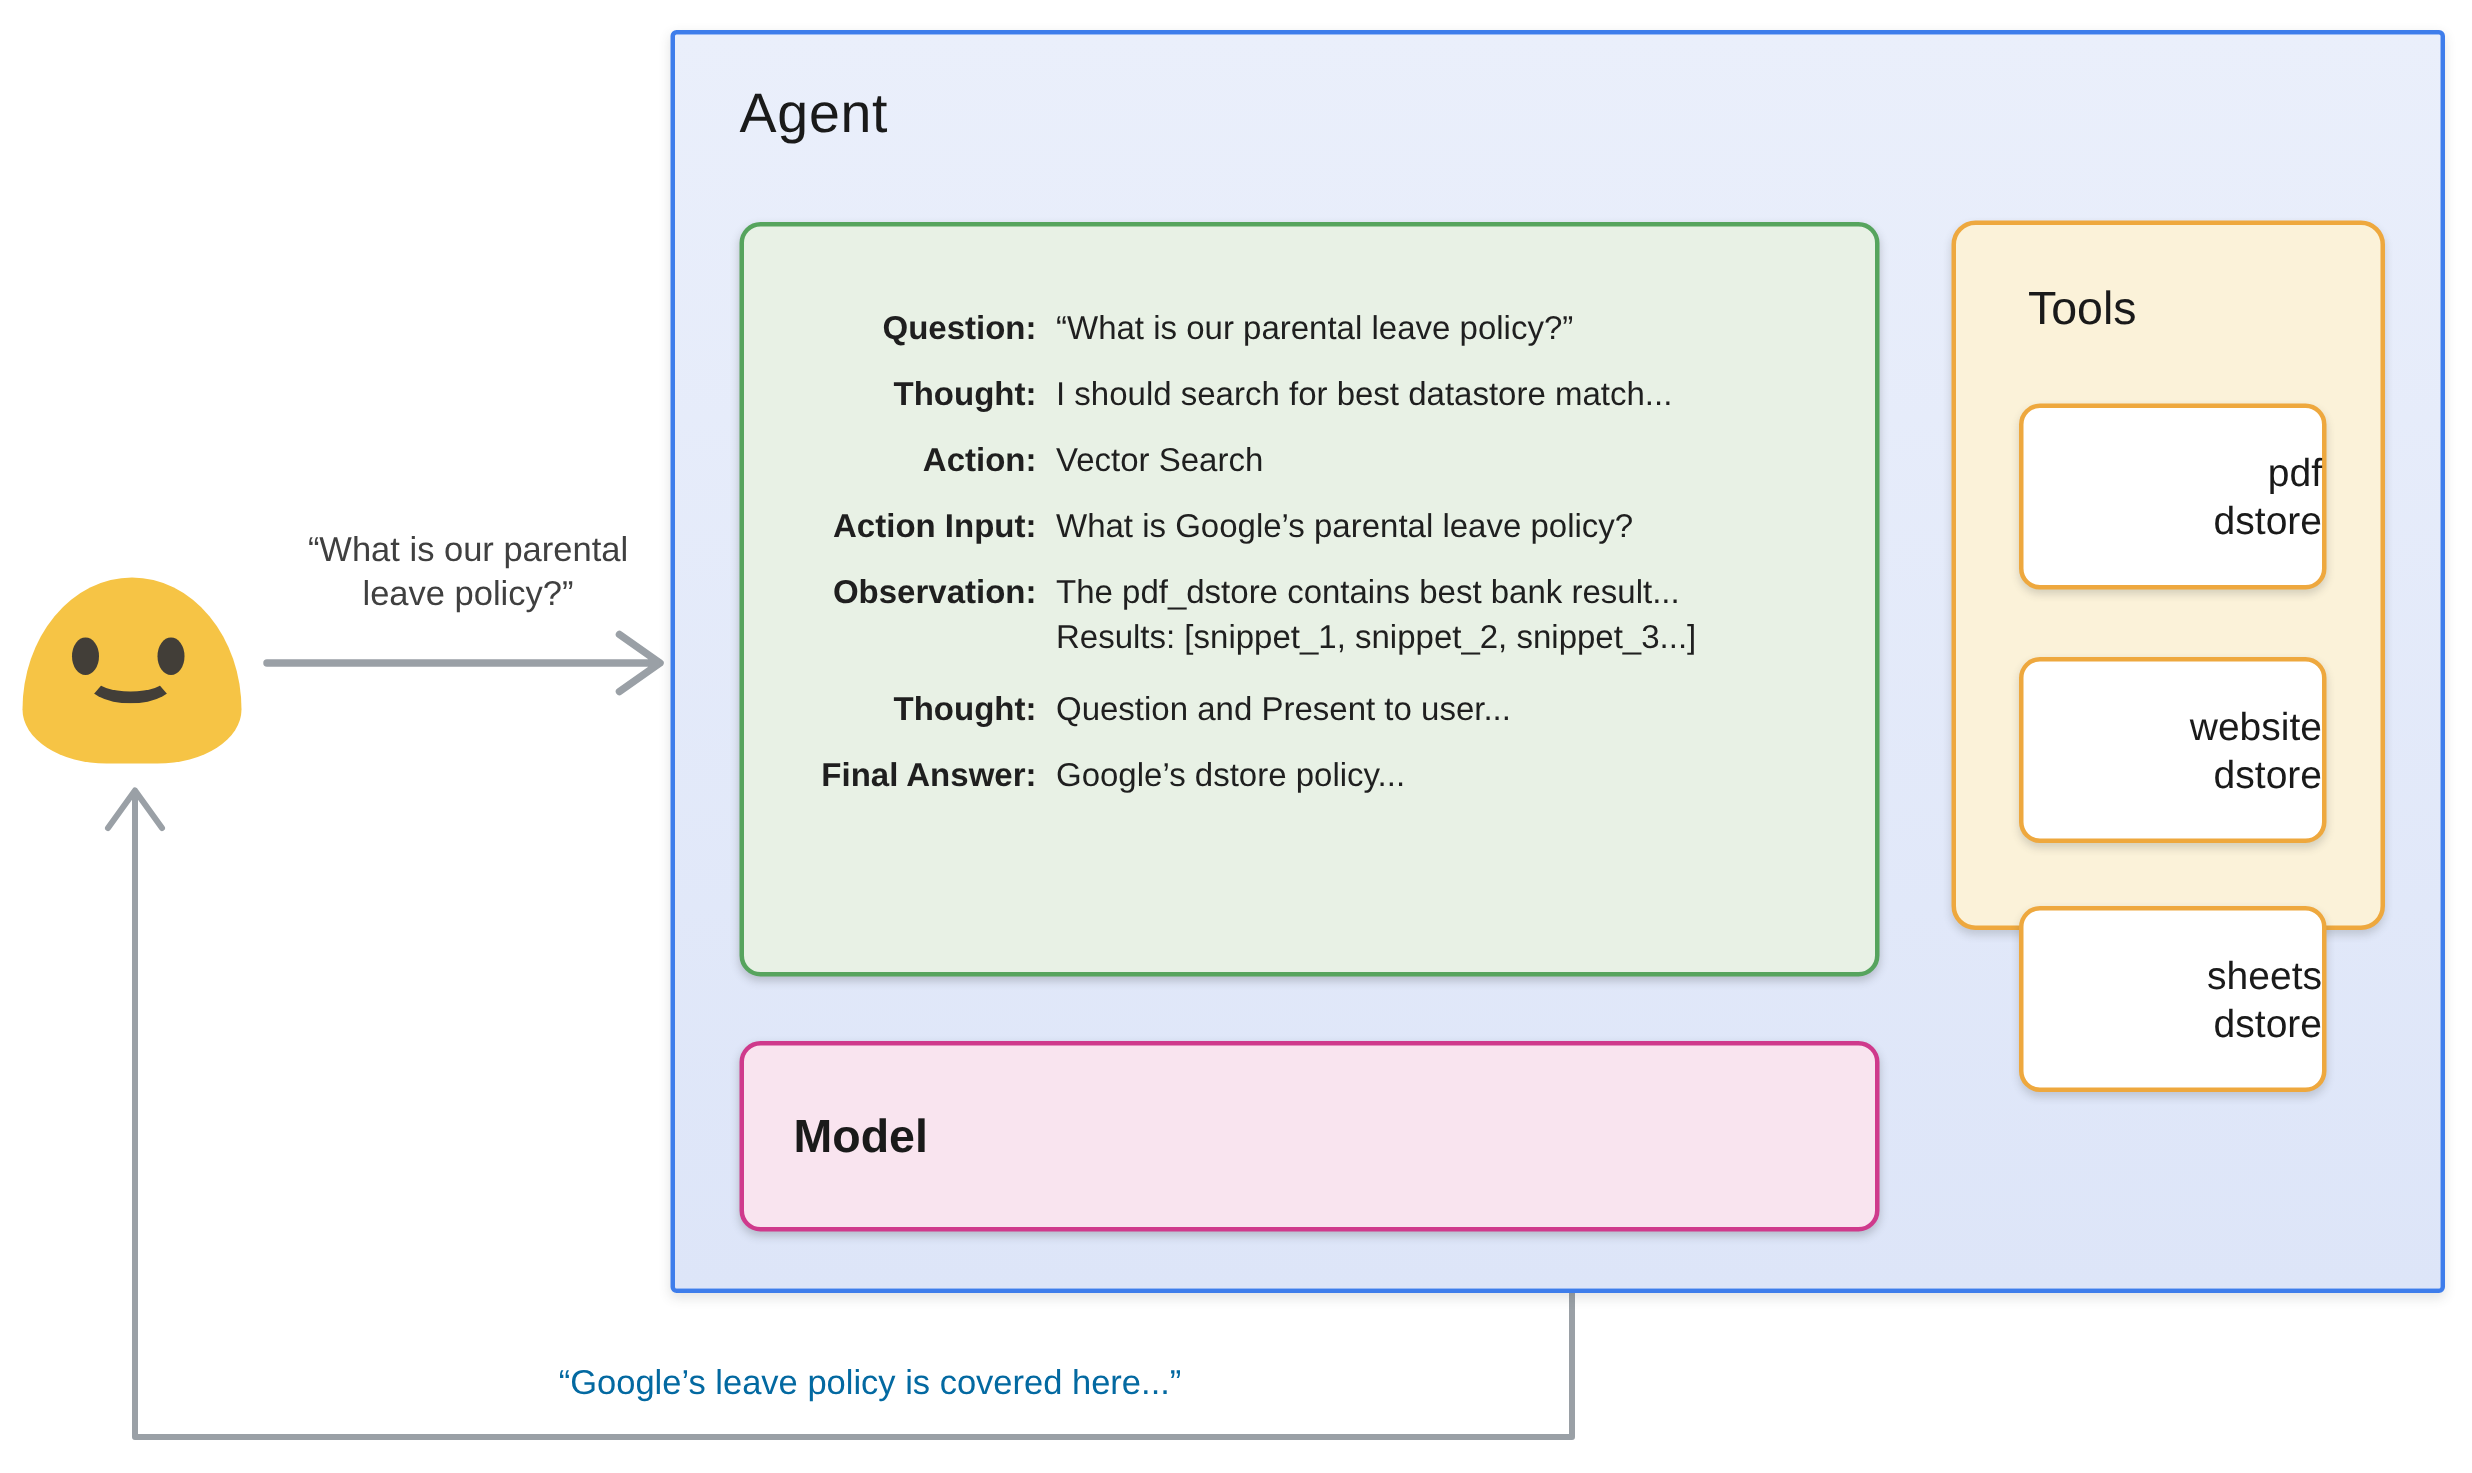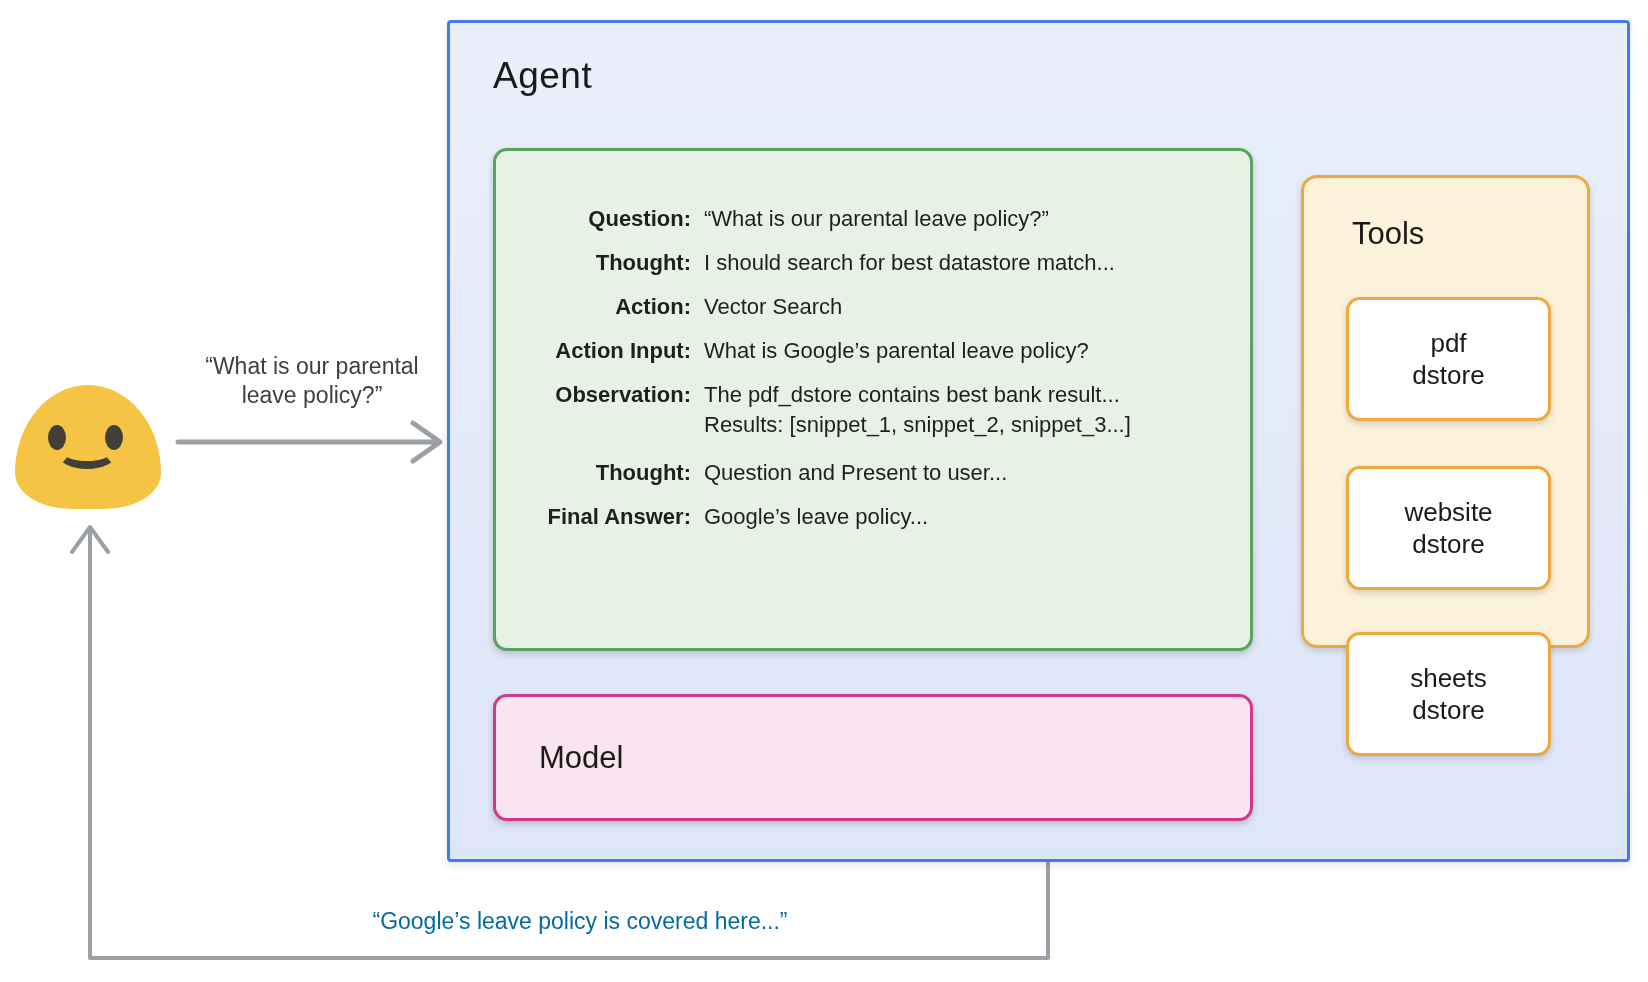--- a/index.html
+++ b/index.html
@@ -121,54 +121,53 @@
     width: 760px; height: 127px;
     background: #f9e4ef;
     border: 3px solid #cf3a8c;
     border-radius: 14px;
     box-shadow: 0 3px 6px rgba(60,64,67,0.25);
     display: flex;
     align-items: center;
   }
   .model-title {
     font-size: 31px;
-    font-weight: 400;
-    padding-left: 43px;
+    font-weight: 700;
+    padding-left: 33px;
     color: #1a1a1a;
   }
 
   
   .tools-box {
     position: absolute;
     left: 851px; top: 124px;          
     width: 289px; height: 473px;
     background: #fbf2d9;
     border: 3px solid #eea83e;
     border-radius: 16px;
     box-shadow: 0 3px 6px rgba(60,64,67,0.2);
-    margin-top: 28px;
   }
   .tools-title {
     position: absolute;
     left: 48px; top: 38px;
     font-size: 31px;
     font-weight: 500;
     color: #1a1a1a;
   }
   .tool-card {
     position: absolute;
     left: 42px;
     width: 205px; height: 124px;
     background: #ffffff;
     border: 3px solid #eea83e;
     border-radius: 14px;
     box-shadow: 0 3px 6px rgba(60,64,67,0.2);
     display: flex;
     flex-direction: column;
-    align-items: center;
+    align-items: flex-end;
     justify-content: center;
     text-align: center;
     font-size: 26px;
     line-height: 32px;
     color: #1a1a1a;
   }
   .tool-card.pdf     { top: 119px; }
   .tool-card.website { top: 288px; }
   .tool-card.sheets  { top: 454px; }
 </style>
@@ -229,21 +228,21 @@
           <span>The pdf_dstore contains best bank result...</span>
           <span class="line2">Results: [snippet_1, snippet_2, snippet_3...]</span>
         </div>
       </div>
       <div class="sp-row">
         <div class="sp-label">Thought:</div>
         <div class="sp-value">Question and Present to user...</div>
       </div>
       <div class="sp-row">
         <div class="sp-label">Final Answer:</div>
-        <div class="sp-value">Google’s leave policy...</div>
+        <div class="sp-value">Google’s dstore policy...</div>
       </div>
     </div>
 
     <div class="model-box">
       <div class="model-title">Model</div>
     </div>
 
     <div class="tools-box">
       <div class="tools-title">Tools</div>
       <div class="tool-card pdf">

